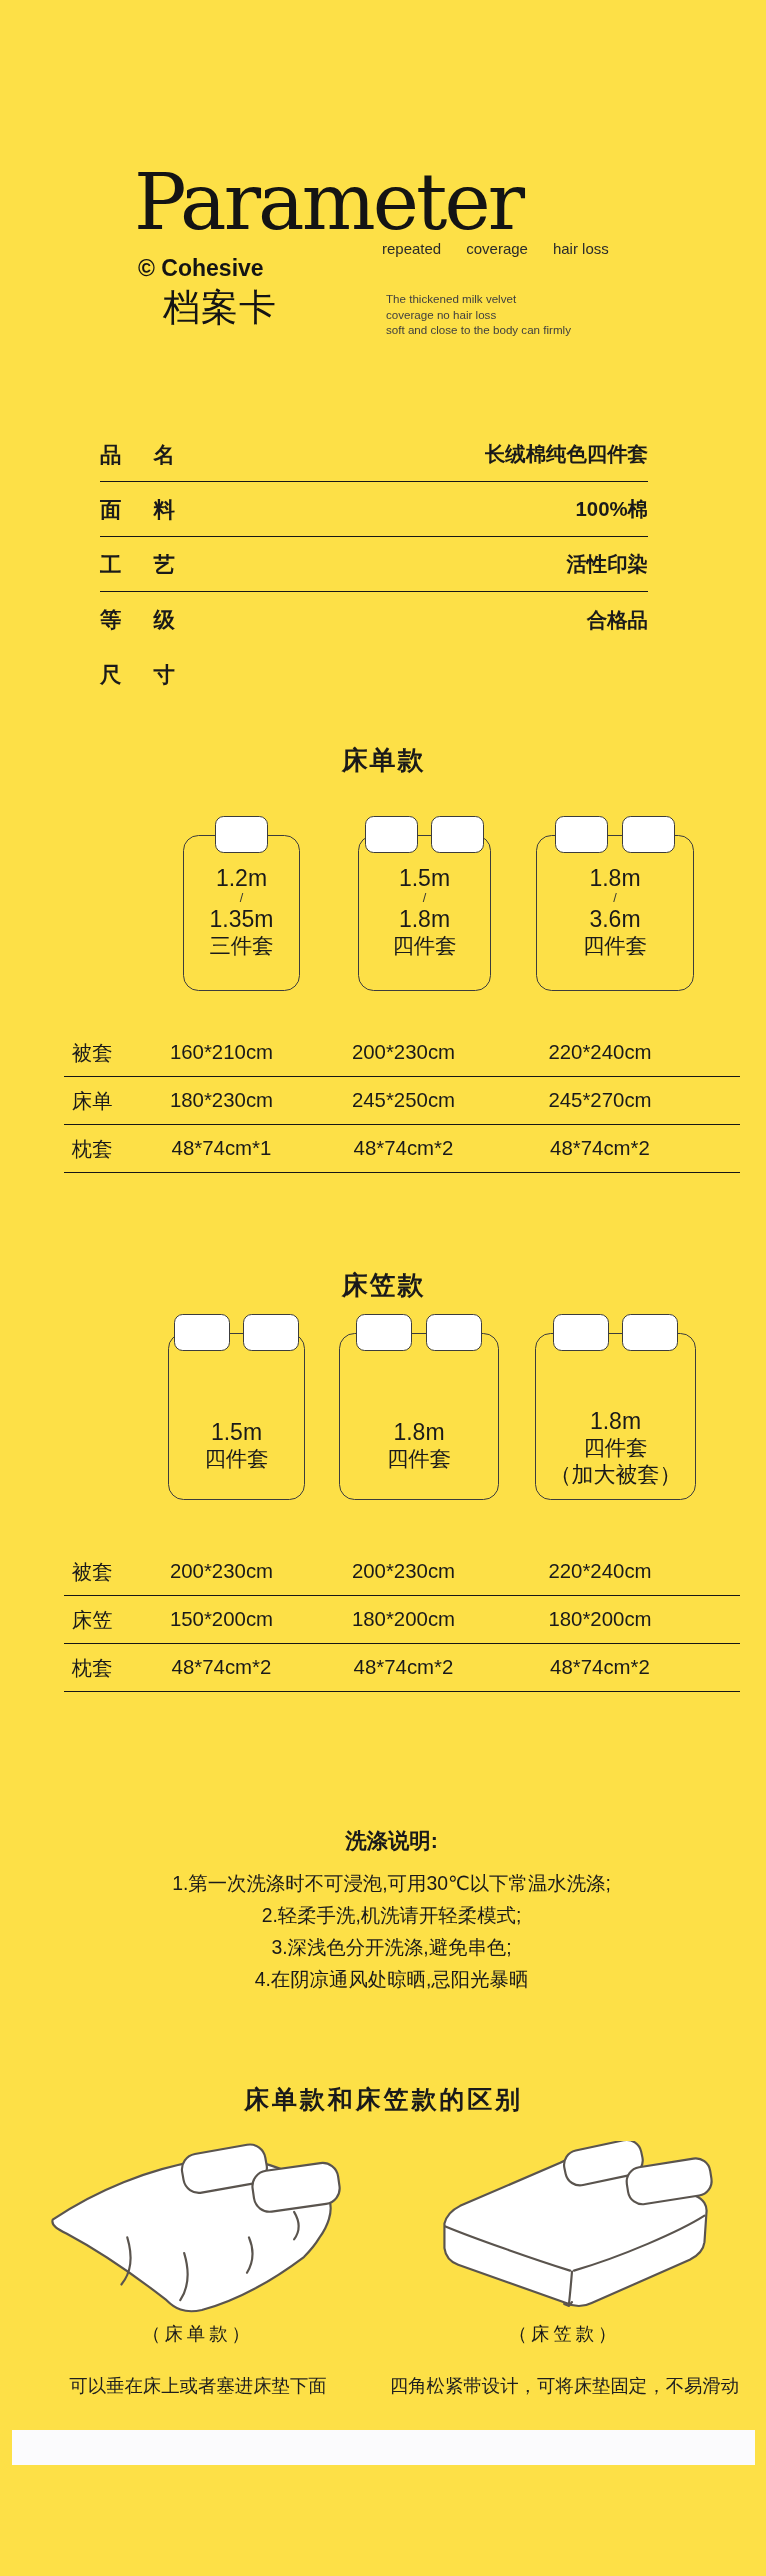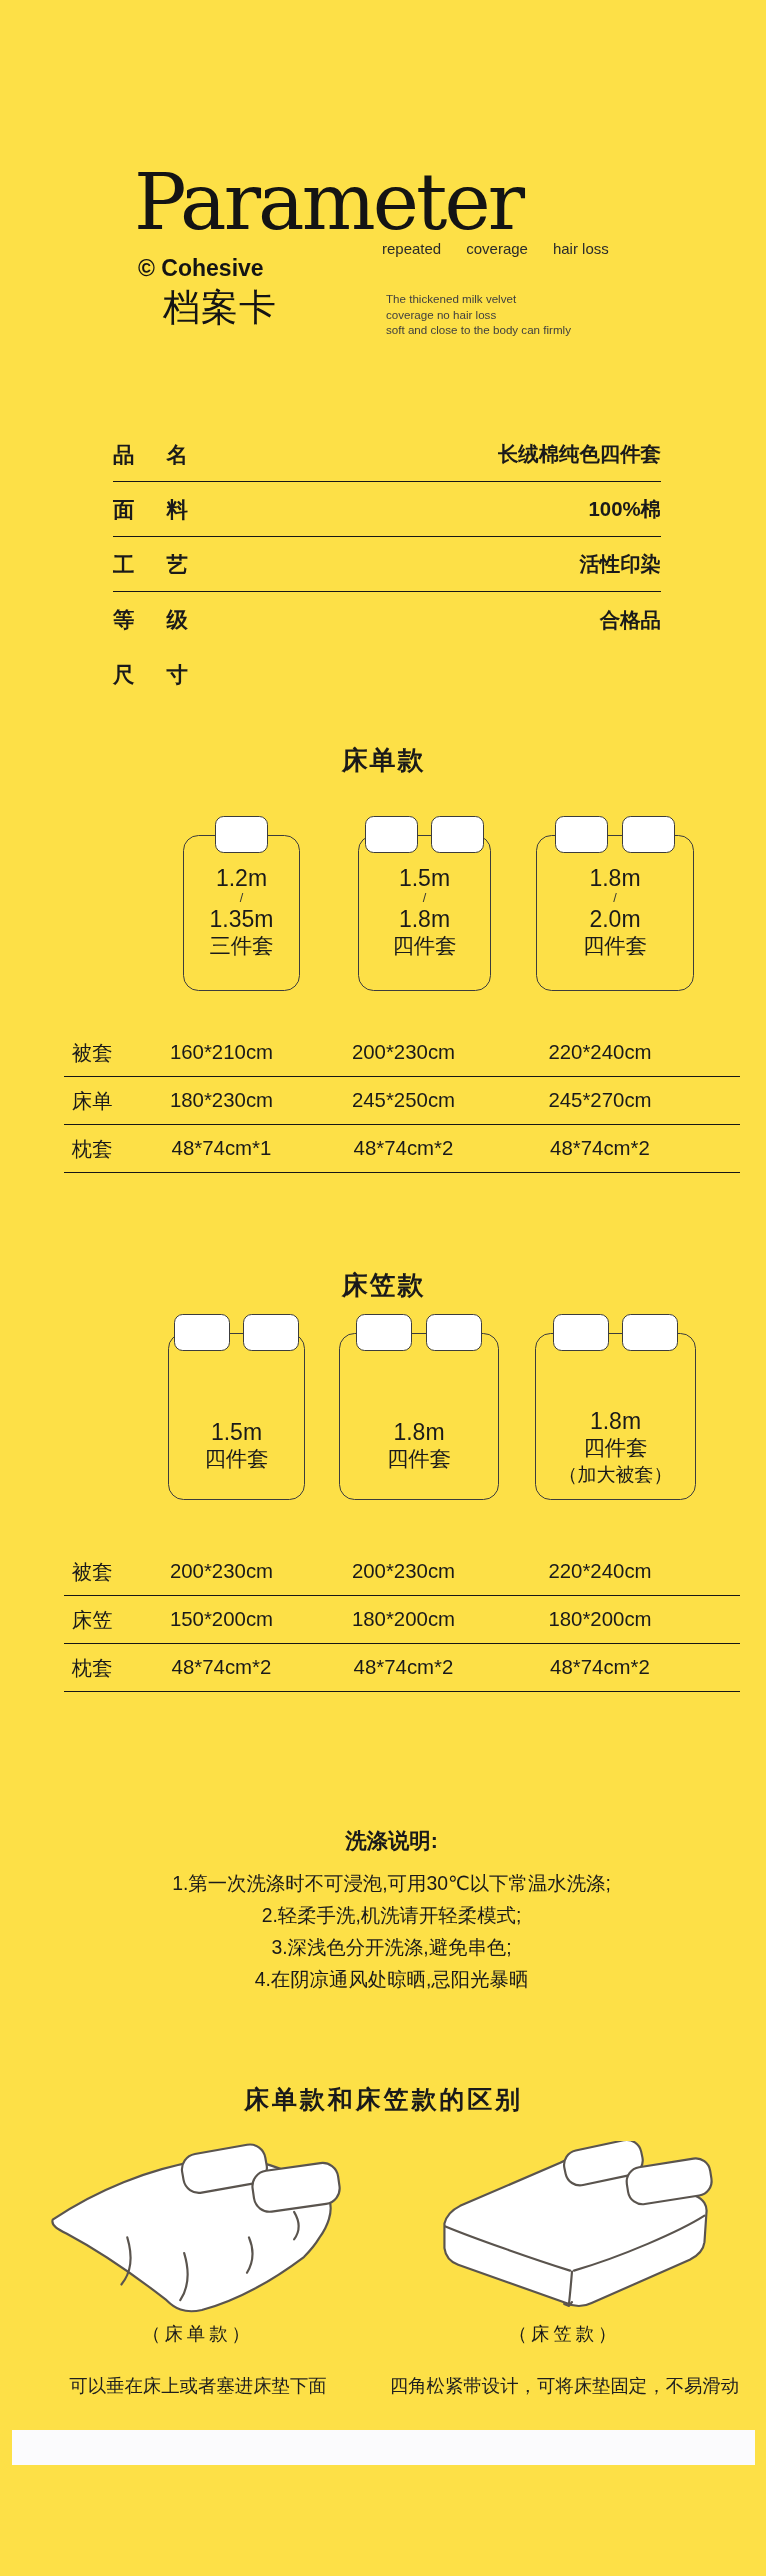--- a/index.html
+++ b/index.html
@@ -9,39 +9,39 @@
 
   
   .param-title{left:134px;top:163px;font-family:"DejaVu Serif","Liberation Serif",serif;
                font-size:78px;line-height:1;letter-spacing:-2.9px;font-weight:400;color:#141414;}
   .keywords{left:382px;top:240px;display:flex;gap:25px;font-size:15px;color:#2b2b2b;}
   .brand{left:138px;top:255px;font-size:23px;font-weight:700;color:#141414;}
   .cn-subtitle{left:163px;top:283px;font-size:37px;font-weight:500;letter-spacing:1px;color:#141414;}
   .head-desc{left:386px;top:291px;font-size:11.6px;line-height:15.5px;color:#3f3f3f;}
 
   
-  .spec-table{left:113px;top:427px;width:548px;text-align:center;}
+  .spec-table{left:100px;top:427px;width:548px;text-align:center;}
   .spec-row{height:55px;display:flex;justify-content:space-between;align-items:center;box-sizing:border-box;}
   .spec-row.lined{border-bottom:1.9px solid #161616;}
   .spec-label{font-size:21.4px;font-weight:700;letter-spacing:32px;white-space:nowrap;}
   .spec-value{font-size:20.4px;font-weight:bold;}
 
   
   .sec-title{left:0;width:767px;text-align:center;font-size:26px;font-weight:700;letter-spacing:1.9px;}
 
   
   .bed{position:absolute;display:flex;flex-direction:column;align-items:center;margin-left:24px;}
   .pillow-row{display:flex;gap:13.6px;margin-bottom:-18.4px;position:relative;z-index:2;}
   .pillow{width:53px;height:37px;background:#fff;border:1.9px solid #3c3c3c;border-radius:8.7px;box-sizing:border-box;}
   .bed-body{width:100%;border:1.9px solid #3c3c3c;border-radius:15.5px;box-sizing:border-box;
             display:flex;flex-direction:column;align-items:center;justify-content:center;text-align:center;}
   .bed-body .size{font-size:23px;line-height:26px;}
   .bed-body .slash{font-size:12.6px;line-height:14.6px;color:#333;}
   .bed-body .set{font-size:21.4px;line-height:28px;}
-  .bed-body .note{font-size:19px;line-height:25px;}
+  .bed-body .note{font-size:22px;line-height:25px;}
   .s1 .bed-body{height:156px;}
   .s2 .bed-body{height:167px;justify-content:flex-start;padding-top:85px;}
   .s2 .pillow{width:56px;}
 
   
   .size-table{left:64px;width:676px;}
   .size-row{display:grid;grid-template-columns:70px 175px 189px 204px;align-items:center;
             height:48px;box-sizing:border-box;border-bottom:1.9px solid #161616;}
   .size-row .lbl{font-size:20.4px;padding-left:7.8px;}
   .size-row .val{font-size:20.4px;text-align:center;}
@@ -130,21 +130,21 @@
     </div>
   </div>
   <div class="bed s1" style="left:512px;top:816px;width:158px;">
     <div class="pillow-row">
       <div class="pillow"></div>
       <div class="pillow"></div>
     </div>
     <div class="bed-body">
       <span class="size">1.8m</span>
       <span class="slash">/</span>
-      <span class="size">2.0m</span>
+      <span class="size">3.6m</span>
       <span class="set">四件套</span>
     </div>
   </div>
 
   <div class="abs size-table" style="top:1029px;">
     <div class="size-row">
       <span class="lbl">被套</span>
       <span class="val">160*210cm</span>
       <span class="val">200*230cm</span>
       <span class="val">220*240cm</span>

